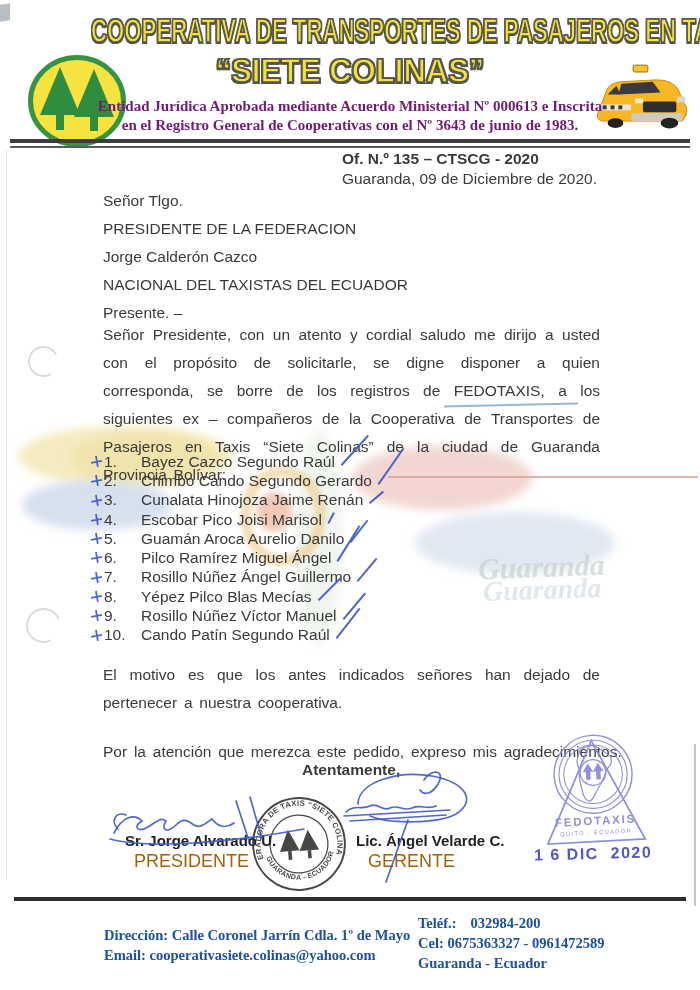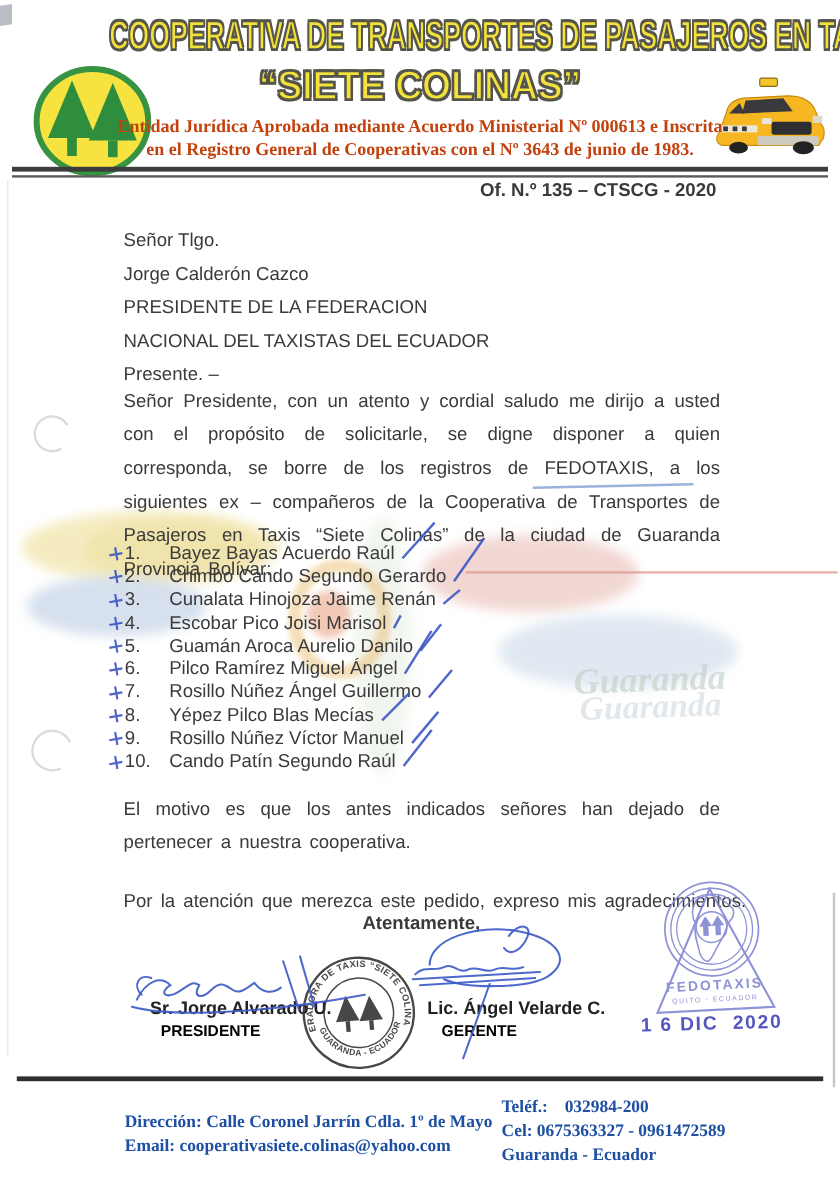--- a/index.html
+++ b/index.html
@@ -31,21 +31,21 @@
   .edge-line-l{left:6px;top:150px;width:1px;height:730px;background:#e4e7eb;}
 
   
   .abs{position:absolute;z-index:2;}
   .title{left:0;width:700px;text-align:center;font-weight:bold;color:#f3e23c;
     -webkit-text-stroke:1.3px #56554b;
     text-shadow:1.4px 1.4px 0 #56554b,-1.4px 1.4px 0 #56554b,1.4px -1.4px 0 #56554b,-1.4px -1.4px 0 #56554b;}
   .title1{top:12px;font-size:30px;transform:scaleX(.74) scaleY(1.12);transform-origin:50% 0;white-space:nowrap;}
   .title2{top:52px;font-size:31px;transform:scaleY(1.08);transform-origin:50% 0;}
   .subtitle{top:97px;left:0;width:700px;text-align:center;font-family:"Liberation Serif",serif;
-    font-weight:bold;font-size:15px;line-height:19px;color:#c2410c;}
+    font-weight:bold;font-size:15px;line-height:19px;color:#701a75;}
   .header-rule{top:139px;left:10px;width:680px;height:3px;border-top:4px solid #3c3c3c;border-bottom:2px solid #5a5a5a;}
 
   
   .refblock{top:149px;right:103px;text-align:left;font-size:15.5px;line-height:20px;}
   .refblock .refnum{font-weight:bold;}
   .addressee{top:187px;left:103px;font-size:15.5px;line-height:28px;}
 
   
   .para{left:103px;width:497px;font-size:15.5px;line-height:28px;text-align:justify;text-align-last:left;word-spacing:2.5px;}
   .p1{top:321px;}
@@ -63,21 +63,21 @@
       linear-gradient(#3c55c4,#3c55c4) 50% 50%/1.8px 100% no-repeat,
       linear-gradient(#3c55c4,#3c55c4) 50% 50%/100% 1.8px no-repeat;
     transform:rotate(-10deg);}
   .slash{display:inline-block;width:var(--l,28px);height:1.8px;background:#3c55c4;opacity:.9;
     transform:rotate(var(--r,-50deg));transform-origin:0 100%;margin-left:7px;margin-top:6px;}
 
   
   .sig{z-index:3;}
   .sig path{fill:none;stroke:#3f5cc8;stroke-width:1.7;stroke-linecap:round;opacity:.92;}
   .signame{font-size:15px;font-weight:bold;color:#222;}
-  .sigtitle{font-size:13px;font-weight:bold;color:#000000;}
+  .sigtitle{font-size:18px;font-weight:normal;color:#a16207;}
   .stamp-op{left:250px;top:795px;width:98px;height:98px;transform:rotate(-5deg);opacity:.88;z-index:2;}
   .stamp-fed{left:536px;top:730px;width:116px;height:124px;transform:rotate(-3deg);opacity:.9;z-index:2;}
   .date-stamp{left:534px;top:845px;font-size:16px;font-weight:bold;color:#4649bb;
     letter-spacing:1.5px;white-space:pre;transform:rotate(-1.5deg);opacity:.92;z-index:3;}
 
   
   .footer-rule{top:897px;left:14px;width:672px;height:0;border-top:4.5px solid #2e2e2e;}
   .footer{font-family:"Liberation Serif",serif;font-weight:bold;font-size:14.5px;color:#1d4fa3;line-height:20px;}
   .footer-left{top:913px;left:104px;width:335px;margin-top:12px;}
   .footer-right{top:913px;left:418px;width:235px;text-align:left;}
@@ -135,38 +135,39 @@
   </svg>
 
   <div class="abs subtitle">
     <div>Entidad Jurídica Aprobada mediante Acuerdo Ministerial Nº 000613 e Inscrita</div>
     <div>en el Registro General de Cooperativas con el Nº 3643 de junio de 1983.</div>
   </div>
   <div class="abs header-rule"></div>
 
   <div class="abs refblock">
     <div class="refnum">Of. N.º 135 – CTSCG - 2020</div>
+    <div>Guaranda, 09 de Diciembre de 2020.</div>
   </div>
 
   <div class="abs addressee">
     <div>Señor Tlgo.</div>
+    <div>PRESIDENTE DE LA FEDERACION</div>
     <div>Jorge Calderón Cazco</div>
-    <div>PRESIDENTE DE LA FEDERACION</div>
     <div>NACIONAL DEL TAXISTAS DEL ECUADOR</div>
     <div>Presente. –</div>
   </div>
 
   <div class="abs para p1">Señor Presidente, con un atento y cordial saludo me dirijo a usted con el propósito de solicitarle, se digne disponer a quien corresponda, se borre de los registros de FEDOTAXIS, a los siguientes ex – compañeros de la Cooperativa de Transportes de Pasajeros en Taxis “Siete Colinas” de la ciudad de Guaranda Provincia Bolívar:</div>
   <div class="abs pen-underline"></div>
 
   <div class="abs mlist">
       <div class="lrow">
         <span class="tick"></span>
         <span class="lnum">1.</span>
-        <span class="lname">Bayez Bayas Acuerdo Raúl</span>
+        <span class="lname">Bayez Cazco Segundo Raúl</span>
         <span class="slash" style="--l:40px;--r:-48deg"></span>
       </div>
       <div class="lrow">
         <span class="tick"></span>
         <span class="lnum">2.</span>
         <span class="lname">Chimbo Cando Segundo Gerardo</span>
         <span class="slash" style="--l:44px;--r:-55deg"></span>
       </div>
       <div class="lrow">
         <span class="tick"></span>

